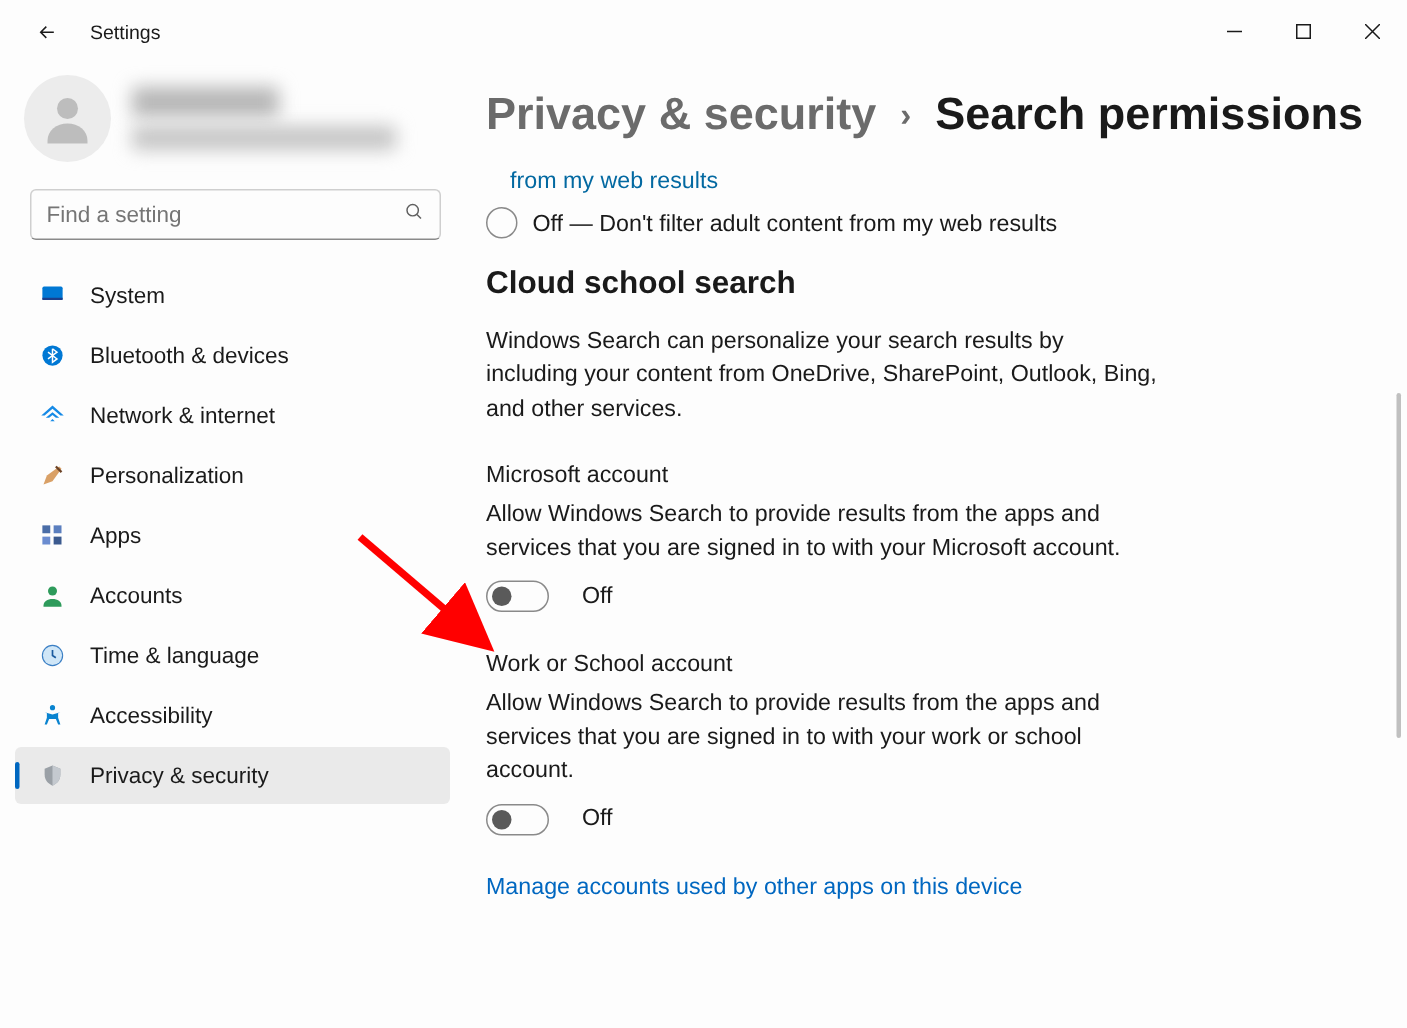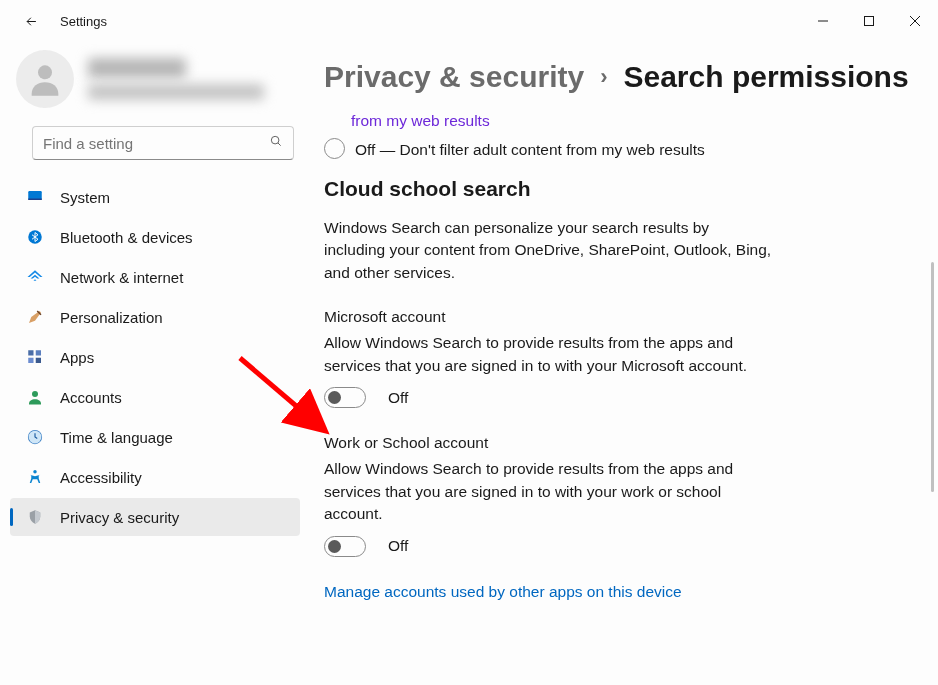--- a/index.html
+++ b/index.html
@@ -85,21 +85,21 @@
       margin-bottom: 6px;
     }
     .user-line2 {
       height: 16px;
       width: 176px;
       filter: blur(6px);
       background: #c4c4c4;
       border-radius: 3px;
     }
     .search-wrap {
-      margin: 0 8px 18px 24px;
+      margin: 0 8px 18px 12px;
     }
     .search-box {
       position: relative;
       display: flex;
       align-items: center;
       border: 1px solid #cfcfcf;
       border-bottom: 1.5px solid #8a8a8a;
       border-radius: 4px;
       background: #fdfdfd;
       height: 34px;
@@ -184,22 +184,22 @@
       color: #1a1a1a;
     }
     .scroll-area {
       height: calc(100% - 60px);
       overflow-y: auto;
       padding-right: 18px;
       position: relative;
     }
     .partial-text {
       font-size: 15.5px;
-      color: #6d28d9;
-      margin-left: 27px;
+      color: #0369a1;
+      margin-left: 16px;
       margin-bottom: 8px;
     }
     .radio-row {
       display: flex;
       align-items: flex-end;
       gap: 10px;
       margin-bottom: 18px;
     }
     .radio-circle {
       width: 21px;

